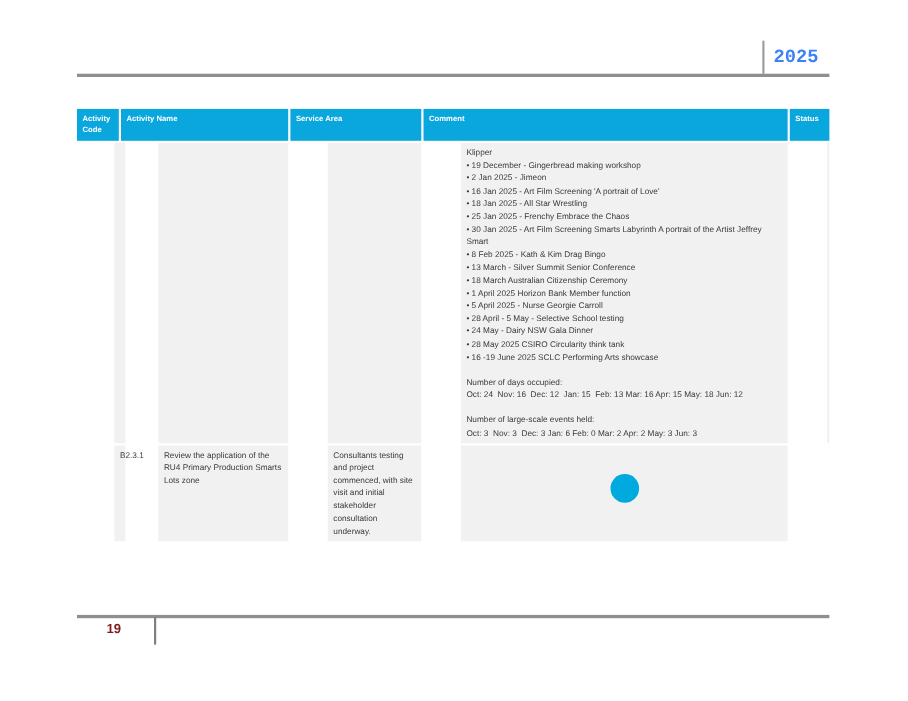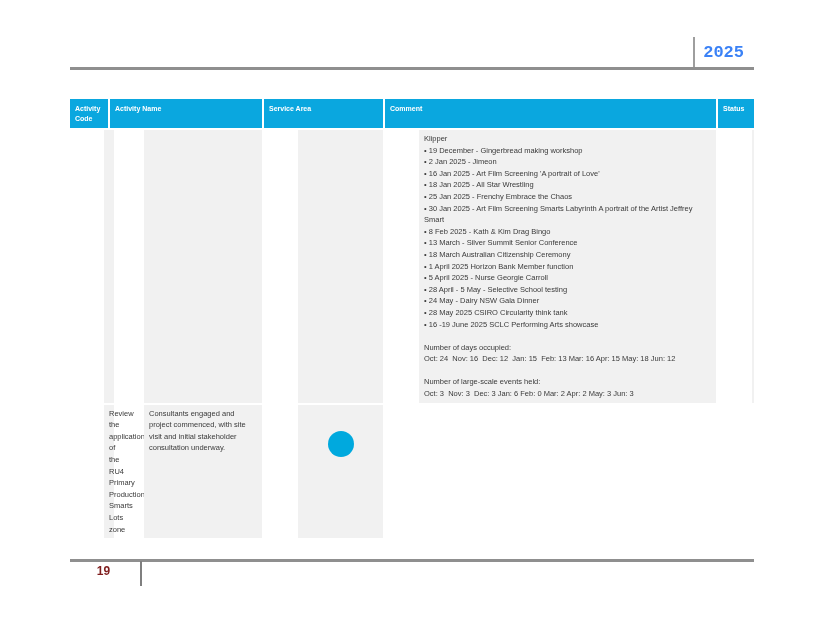--- a/index.html
+++ b/index.html
@@ -110,22 +110,23 @@
 • 28 May 2025 CSIRO Circularity think tank
 • 16 -19 June 2025 SCLC Performing Arts showcase
 
 Number of days occupied:
 Oct: 24  Nov: 16  Dec: 12  Jan: 15  Feb: 13 Mar: 16 Apr: 15 May: 18 Jun: 12
 
 Number of large-scale events held:
 Oct: 3  Nov: 3  Dec: 3 Jan: 6 Feb: 0 Mar: 2 Apr: 2 May: 3 Jun: 3</div>
   <div class="td row1 status-cell"></div>
 
+  <div class="td row2">B2.3.1</div>
   <div class="td row2">Review the application of the RU4 Primary Production Smarts Lots zone</div>
-  <div class="td row2">Consultants engaged and project commenced, with site visit and initial stakeholder consultation underway.</div>
+  <div class="td row2">Consultants testing and project commenced, with site visit and initial stakeholder consultation underway.</div>
   <div class="td row2 status-cell">
     <div class="status-circle"></div>
   </div>
 
 </div>
 
 <div class="bottom-rule"></div>
 <div class="page-number">19</div>
 <div class="footer-divider"></div>
 

